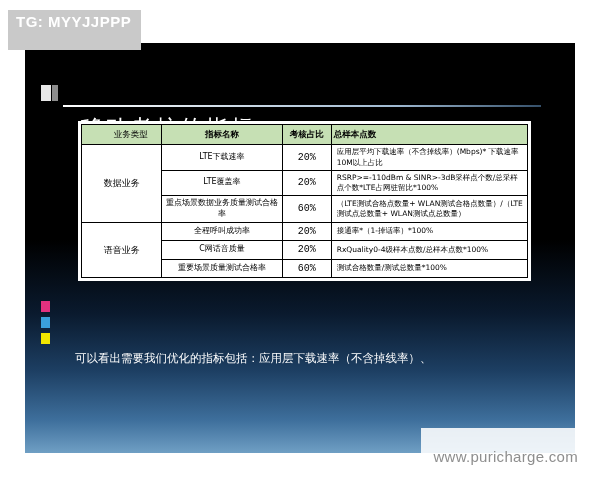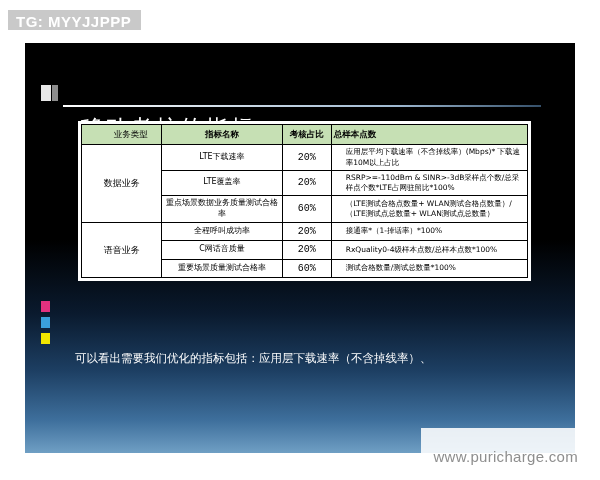--- a/index.html
+++ b/index.html
@@ -9,21 +9,21 @@
     font-family:"Liberation Sans","DejaVu Sans",sans-serif;
     overflow:hidden;
   }
   .page{position:relative;width:600px;height:480px;background:#fff;}
 
   
   .tg-tag{
     position:absolute;left:8px;top:10px;
     background:#c9c9c9;color:#ffffff;
     font-size:15px;font-weight:bold;
-    padding:3px 10px 0 8px;
+    padding:3px 10px 20px 8px;
     letter-spacing:0.5px;
     z-index:20;
   }
 
   
   .slide{
     position:absolute;left:25px;top:43px;width:550px;height:410px;
     background:#000;
     background-image:linear-gradient(to bottom,#000000 0%,#000000 48%,#0a1a2e 66%,#1d3f63 80%,#3e6f9c 92%,#6f9fc4 100%);
     overflow:hidden;
@@ -69,21 +69,21 @@
     font-size:8.5px;
     font-weight:bold;
     padding:4px 2px;
   }
   .c-type{width:18%;font-size:8.5px;font-weight:normal;padding-left:20px;}
   .c-name{width:27%;}
   .c-pct{width:11%;}
   .c-calc{width:44%;text-align:left;}
   td.name{font-size:8px;}
   td.pct{font-size:10px;font-family:Liberation Mono, monospace;}
-  td.calc{text-align:left;padding-left:14px;}
+  td.calc{text-align:left;padding-left:5px;}
   td.group{font-size:9px;}
 
   
   .para{
     position:absolute;left:50px;top:305px;width:460px;
     color:#ffffff;
     font-family:"DejaVu Sans","Liberation Sans",sans-serif;
     font-size:11.5px;
     line-height:1.9;
   }

